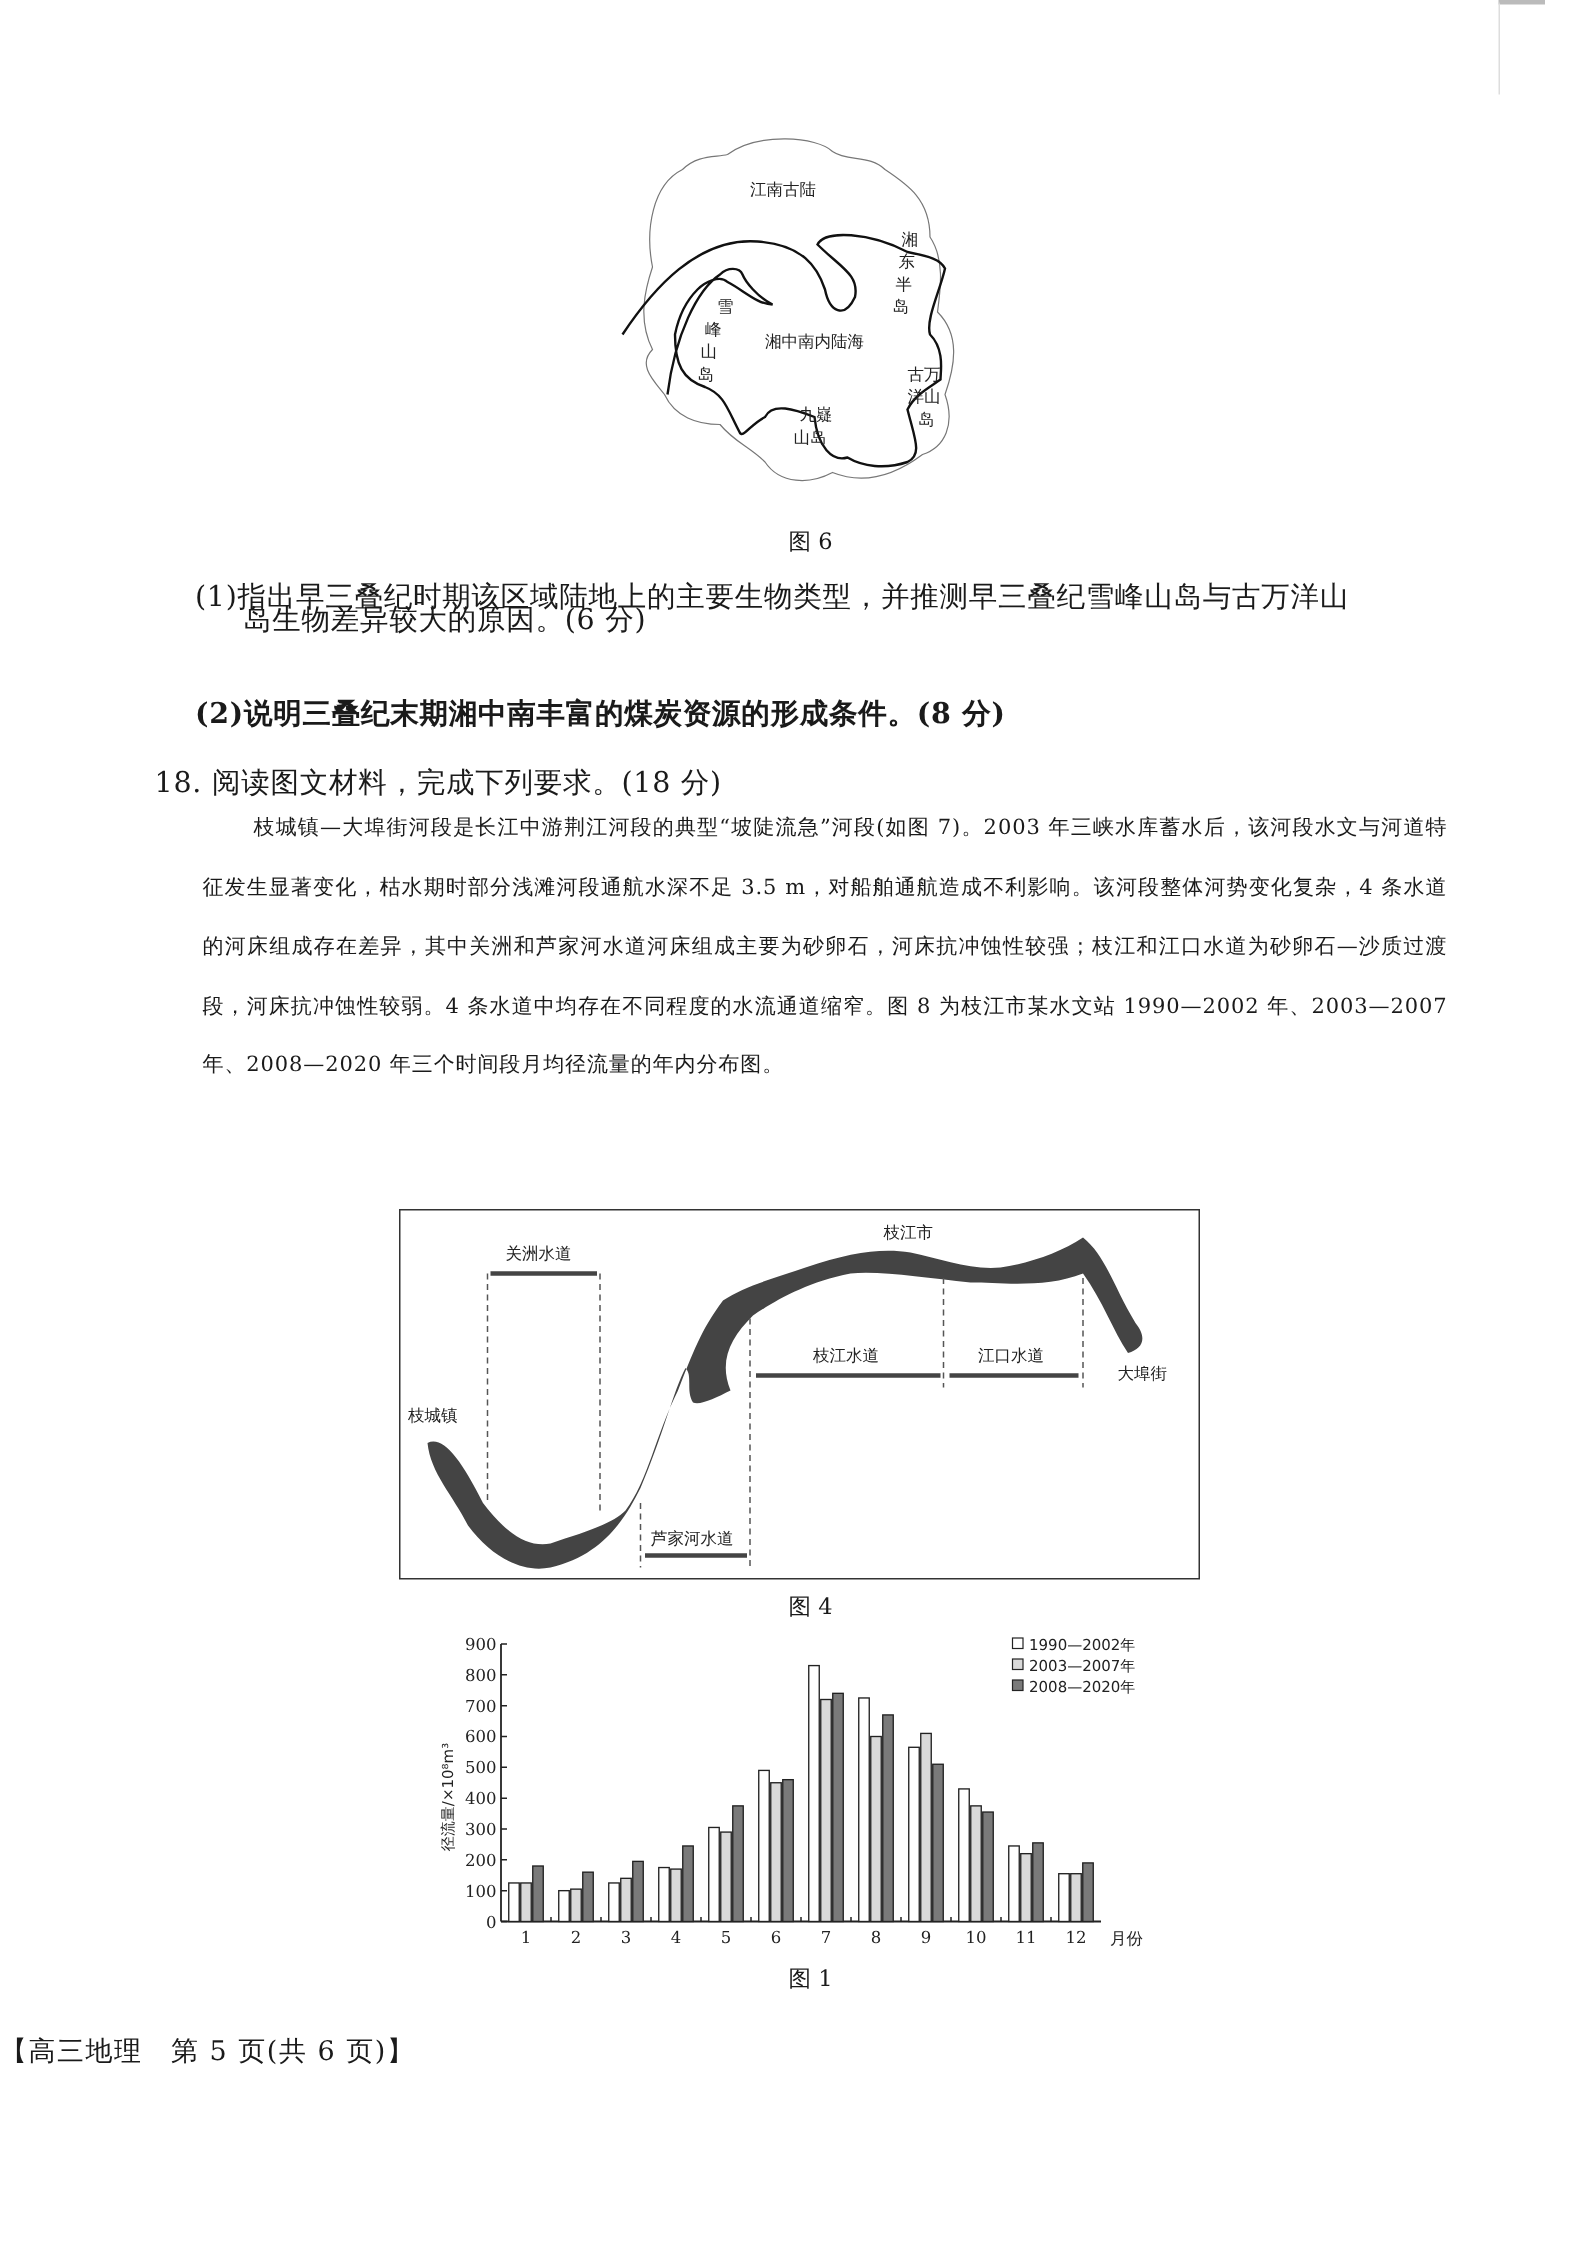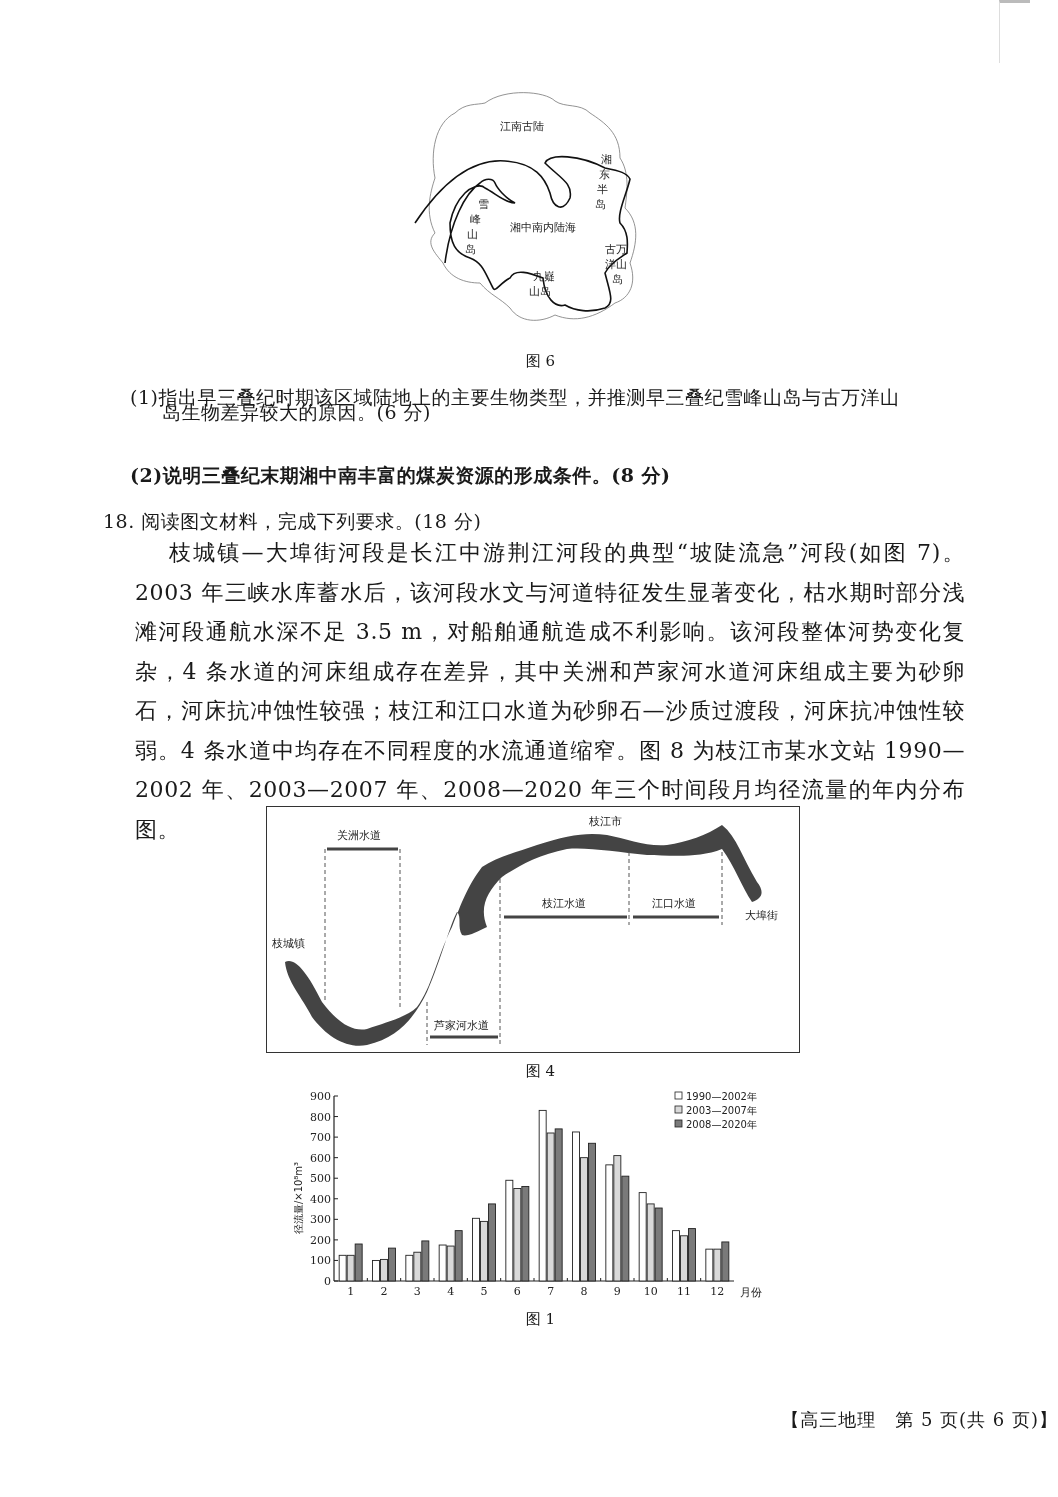--- a/index.html
+++ b/index.html
@@ -3,26 +3,26 @@
 <meta charset="utf-8">
 <style>
   html, body { margin:0; padding:0; background:#fff; }
   body { width:1058px; height:1497px; position:relative; overflow:hidden;
          font-family:"DejaVu Serif", "Liberation Serif", serif; color:#1a1a1a; }
   .page-edge { position:absolute; right:28px; top:0; width:30px; height:60px;
                border-top:3px solid #bbb; border-left:1px solid #ddd; }
   .fig6 { position:absolute; left:405px; top:83px; width:250px; height:250px; }
   .cap { position:absolute; font-size:15px; text-align:right; }
   .line { position:absolute; font-size:19px; white-space:nowrap; letter-spacing:0.5px; }
-  .para { position:absolute; left:135px; width:830px; font-size:22px; line-height:39.5px;
+  .para { position:absolute; left:135px; width:830px; font-size:14px; line-height:39.5px;
           text-align:justify; text-indent:34px; letter-spacing:0.6px; }
   .fig7 { position:absolute; left:266px; top:806px; width:532px; height:245px;
           border:1.5px solid #333; background:#fff; }
   .chart { position:absolute; left:290px; top:1088px; width:490px; height:215px; }
-  .footer { position:absolute; top:1408px; left:0; width:1058px; text-align:right; font-size:18px; letter-spacing:1px; }
+  .footer { position:absolute; top:1355px; left:0; width:1058px; text-align:left; font-size:18px; letter-spacing:1px; }
   .maplabel { font-family:"DejaVu Sans", sans-serif; font-size:11px; fill:#222; }
   .ticklabel { font-family:"DejaVu Serif", serif; font-size:11px; fill:#222; }
   .legend { font-family:"DejaVu Sans", sans-serif; font-size:10px; fill:#222; }
 </style>
 </head>
 <body>
 
 <div class="page-edge"></div>
 
 <svg class="fig6" viewBox="0 0 250 250">

